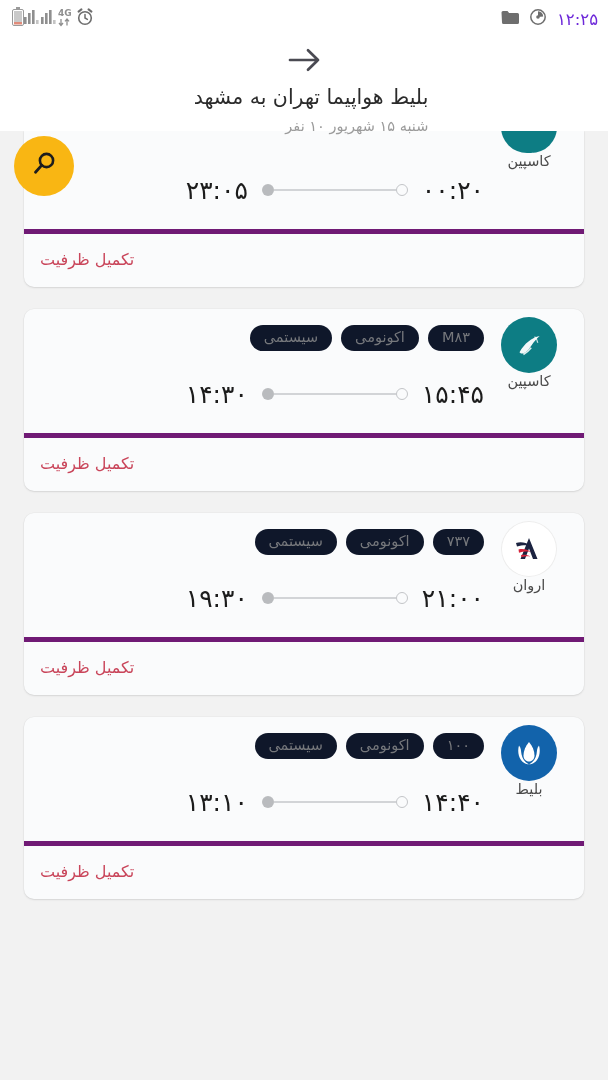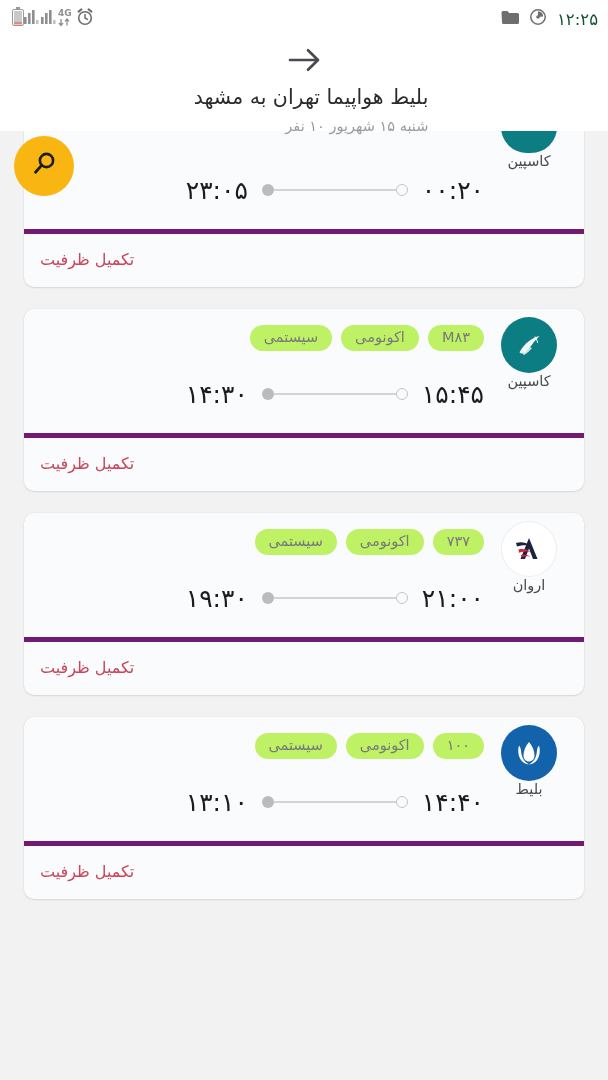--- a/index.html
+++ b/index.html
@@ -28,21 +28,21 @@
   }
   .sb-left, .sb-right {
     display: flex;
     align-items: center;
     gap: 0;
   }
   .sb-right { gap: 10px; }
   .sb-icon { display: block; }
   .sb-time {
     font-size: 16.5px;
-    color: #14532d;
+    color: #6d28d9;
     font-weight: 500;
     letter-spacing: .3px;
   }
 
   
   .appbar {
     height: 93px;
     background: #ffffff;
     display: flex;
     align-items: center;
@@ -119,21 +119,21 @@
   }
   .tags-row {
     display: flex;
     justify-content: flex-start;
     align-items: center;
     gap: 9px;
     padding-right: 84px;
     min-height: 30px;
   }
   .tag {
-    background: #bef264;
+    background: #0f172a;
     color: #76787c;
     font-size: 14.5px;
     border-radius: 14px;
     padding: 5px 14px 6px;
     line-height: 1;
     white-space: nowrap;
   }
 
   .route-row {
     display: flex;

